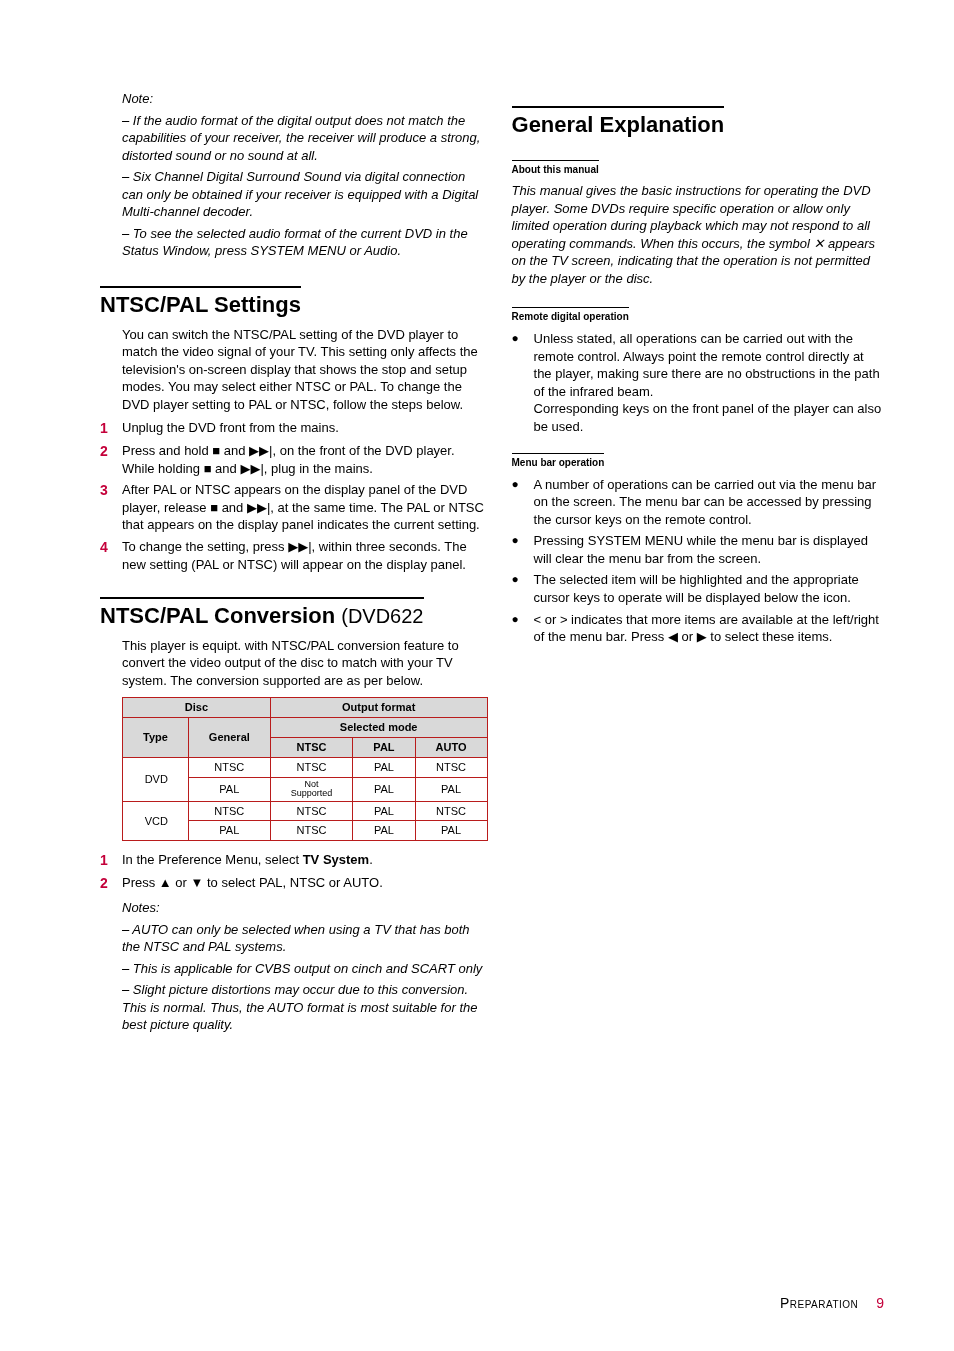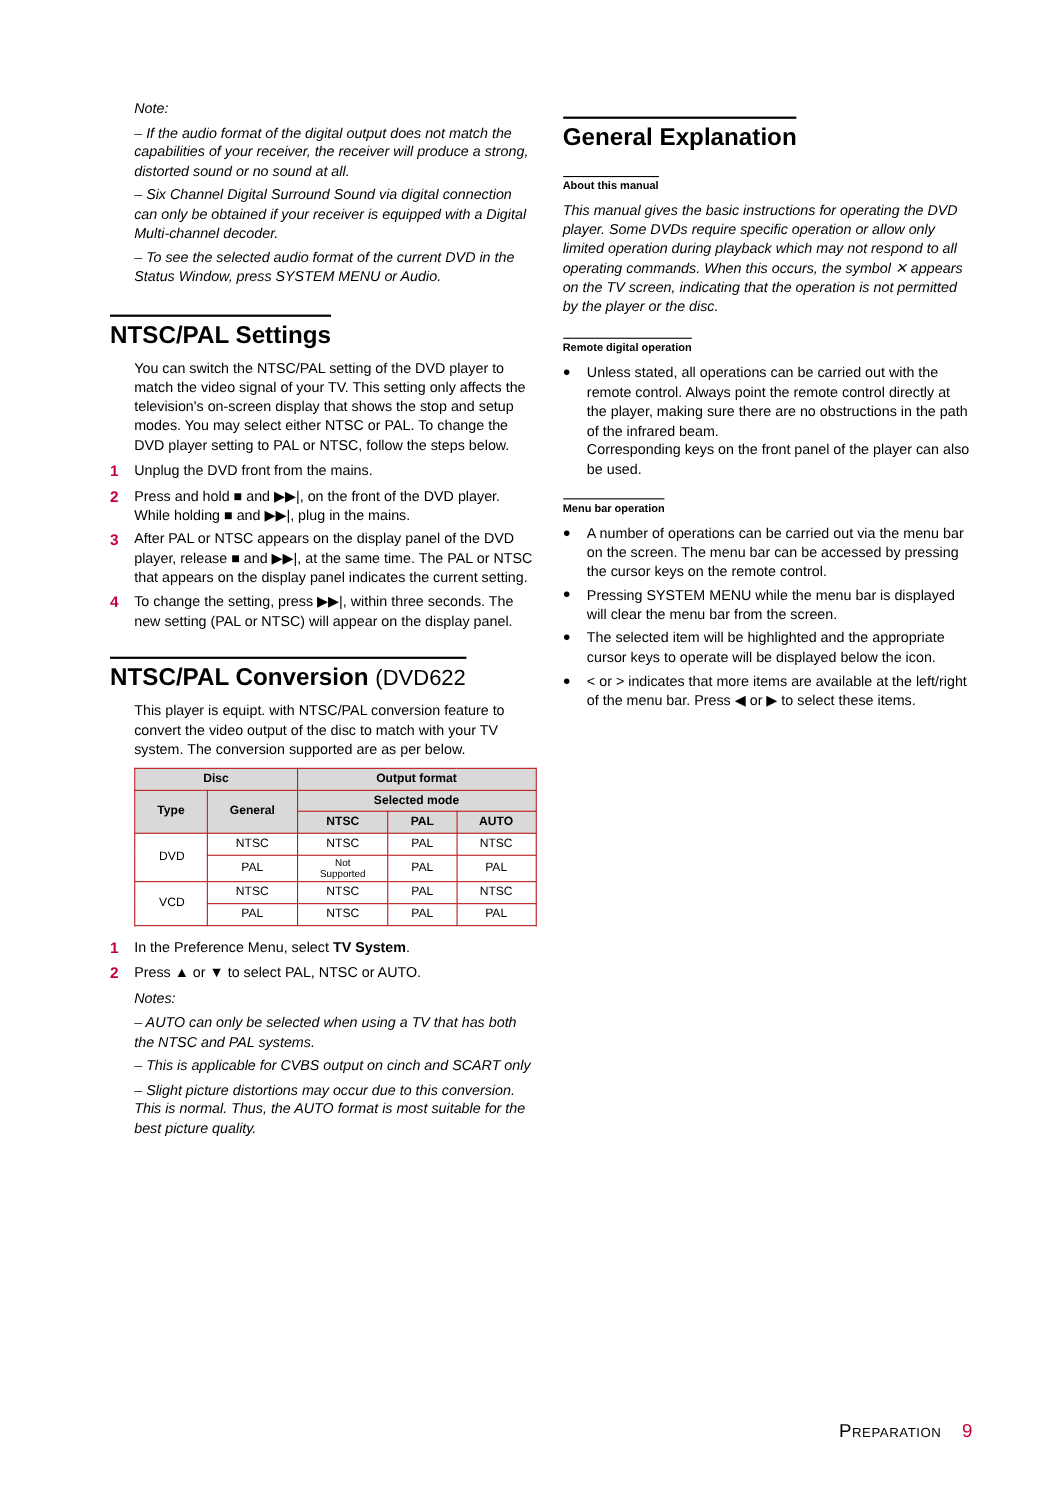--- a/index.html
+++ b/index.html
@@ -58,21 +58,21 @@
     text-align: center;
     vertical-align: middle;
   }
   table.conv th { background: #d9d9d9; font-weight: bold; }
   table.conv td.left { text-align: right; }
   .small { font-size: 9px; line-height: 1.05; }
   .footer {
     position: absolute;
     bottom: 38px;
     right: 70px;
-    font-size: 17px;
+    font-size: 14px;
   }
   .footer .label { font-variant: small-caps; letter-spacing: 0.5px; margin-right: 14px; }
   .footer .pnum { color: #c4003a; font-weight: 500; }
 </style>
 </head>
 <body>
 
 <div class="columns">
 
   <div class="col">

